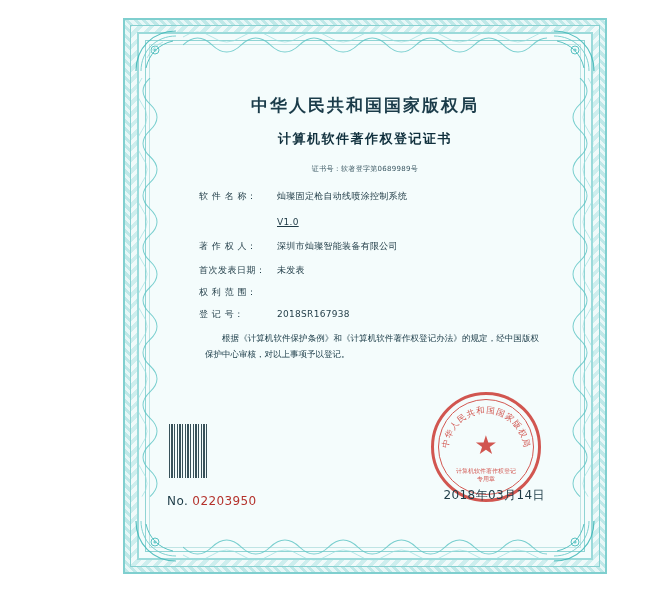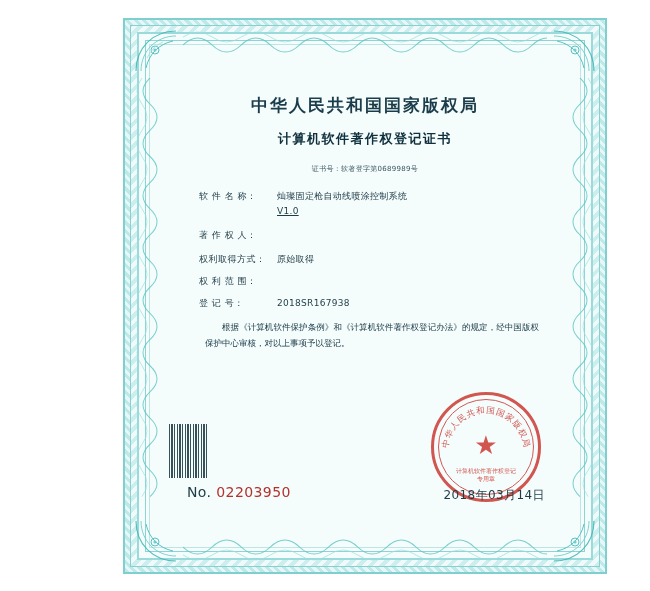--- a/index.html
+++ b/index.html
@@ -137,21 +137,21 @@
     width: 78px;
     flex: 0 0 78px;
     letter-spacing: .5px;
   }
   .field-value {
     flex: 1 1 auto;
     letter-spacing: .3px;
   }
   .field-value .second-line {
     display: block;
-    margin-top: 2px;
+    margin-top: 13px;
     text-decoration: underline;
   }
   .row-tight { margin-bottom: 9px; }
 
   
   #statement {
     margin-top: 8px;
     padding: 0 34px 0 48px;
     font-size: 8.5px;
     line-height: 1.9;
@@ -173,25 +173,24 @@
       #16333d 2px 4px, transparent 4px 5px,
       #16333d 5px 6px, transparent 6px 8px
     );
     opacity: .85;
   }
 
   
   #serial-no {
     position: absolute;
     left: 10px;
-    bottom: 40px;
-    font-size: 14px;
+    bottom: 32px;
+    font-size: 12px;
     color: #1e3c47;
     letter-spacing: .4px;
-    margin-left: 20px;
   }
   #serial-no .serial-value { color: #b4322c; }
 
   
   #seal-area {
     position: absolute;
     right: 24px;
     bottom: 30px;
     width: 132px;
     height: 118px;
@@ -340,28 +339,29 @@
       <div class="field-row">
         <div class="field-label">软 件 名 称：</div>
         <div class="field-value">
           <span>灿璨固定枪自动线喷涂控制系统</span>
           <span class="second-line">V1.0</span>
         </div>
       </div>
 
       <div class="field-row" style="">
         <div class="field-label">著 作 权 人：</div>
-      </div>
-
+        <div class="field-value">深圳市灿璨智能装备有限公司</div>
+      </div>
 
 
       <div class="field-row row-tight">
-        <div class="field-label">权利取得方式：</div>
-        <div class="field-value">原始取得</div>
-      </div>
+        <div class="field-label">首次发表日期：</div>
+        <div class="field-value">未发表</div>
+      </div>
+
 
       <div class="field-row row-tight">
         <div class="field-label">权 利 范 围：</div>
       </div>
 
       <div class="field-row row-tight">
         <div class="field-label">登 记 号：</div>
         <div class="field-value">2018SR167938</div>
       </div>
 

